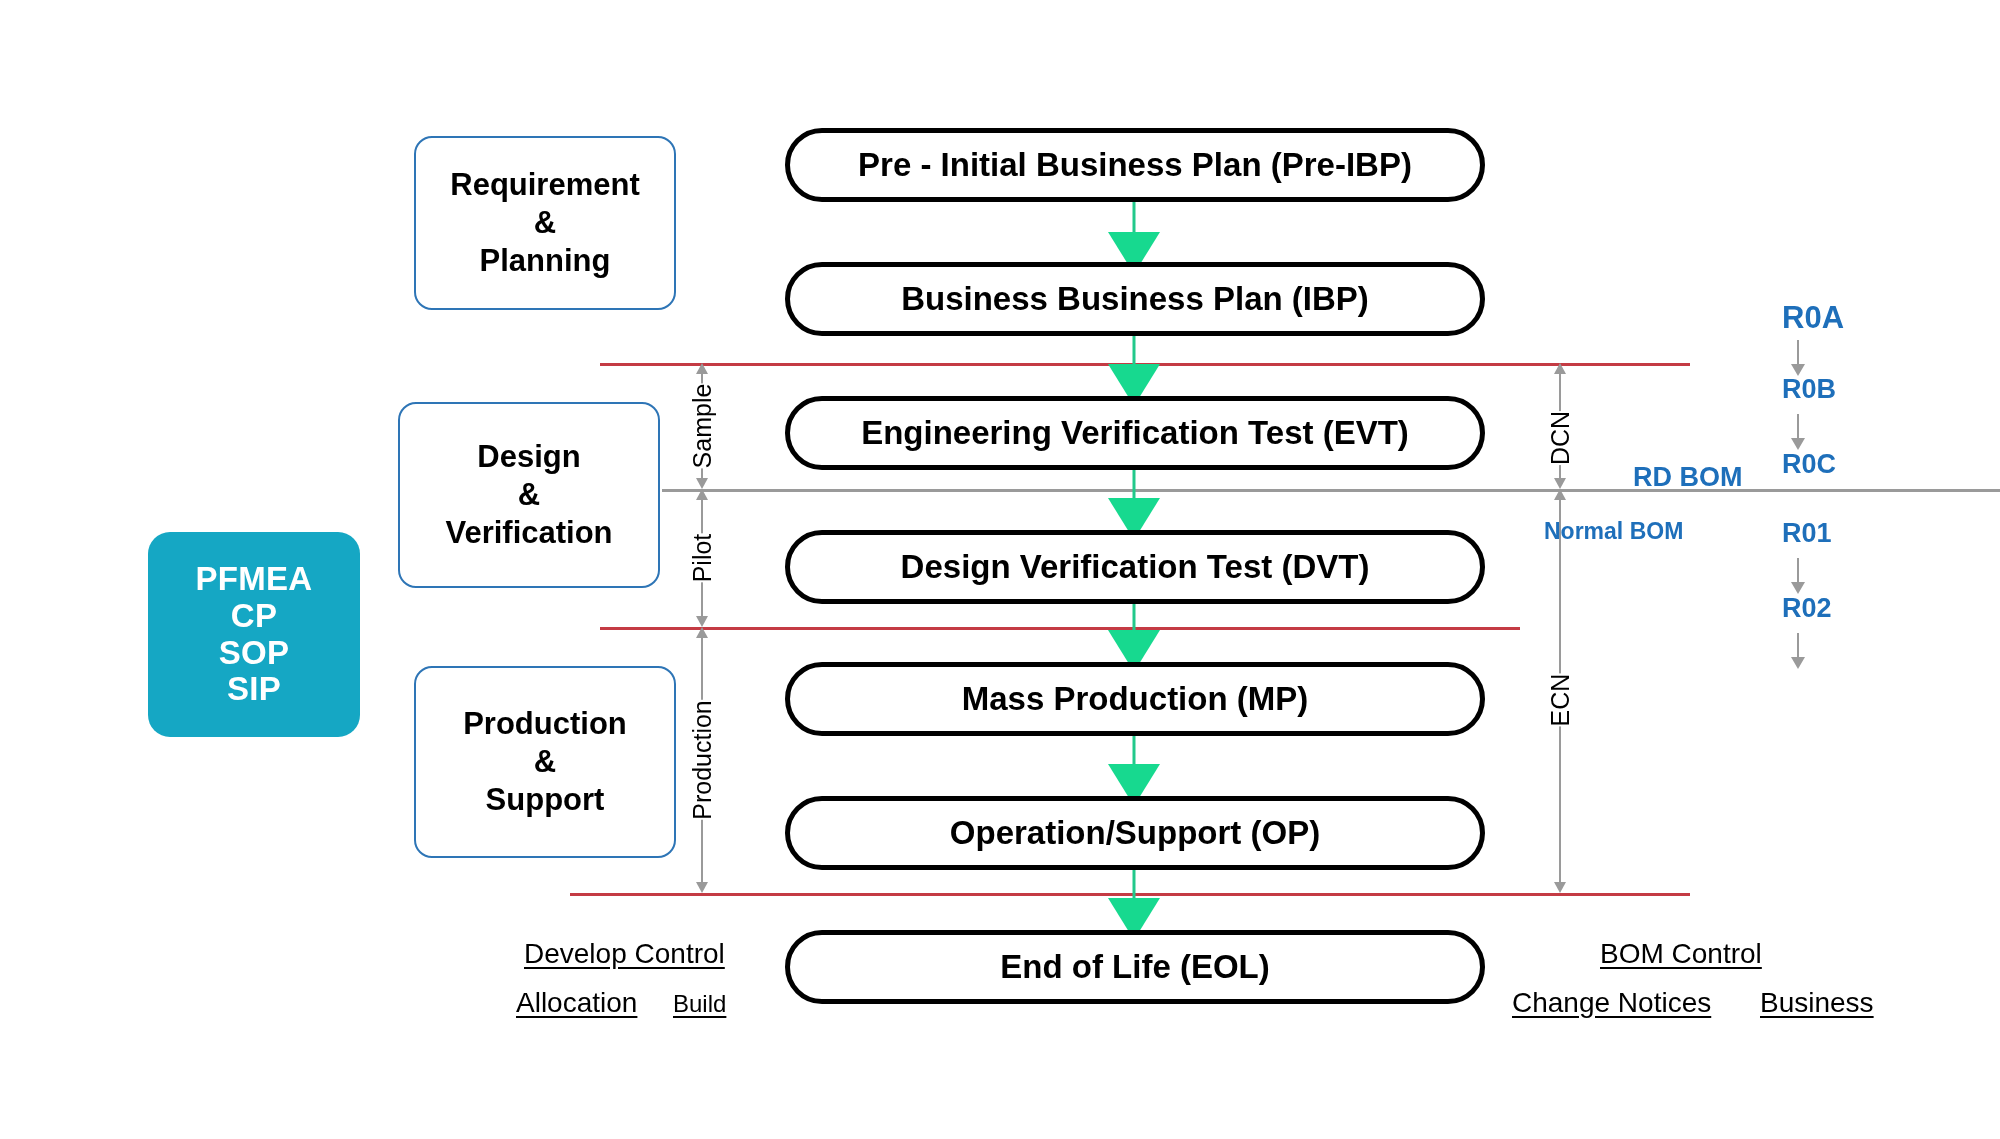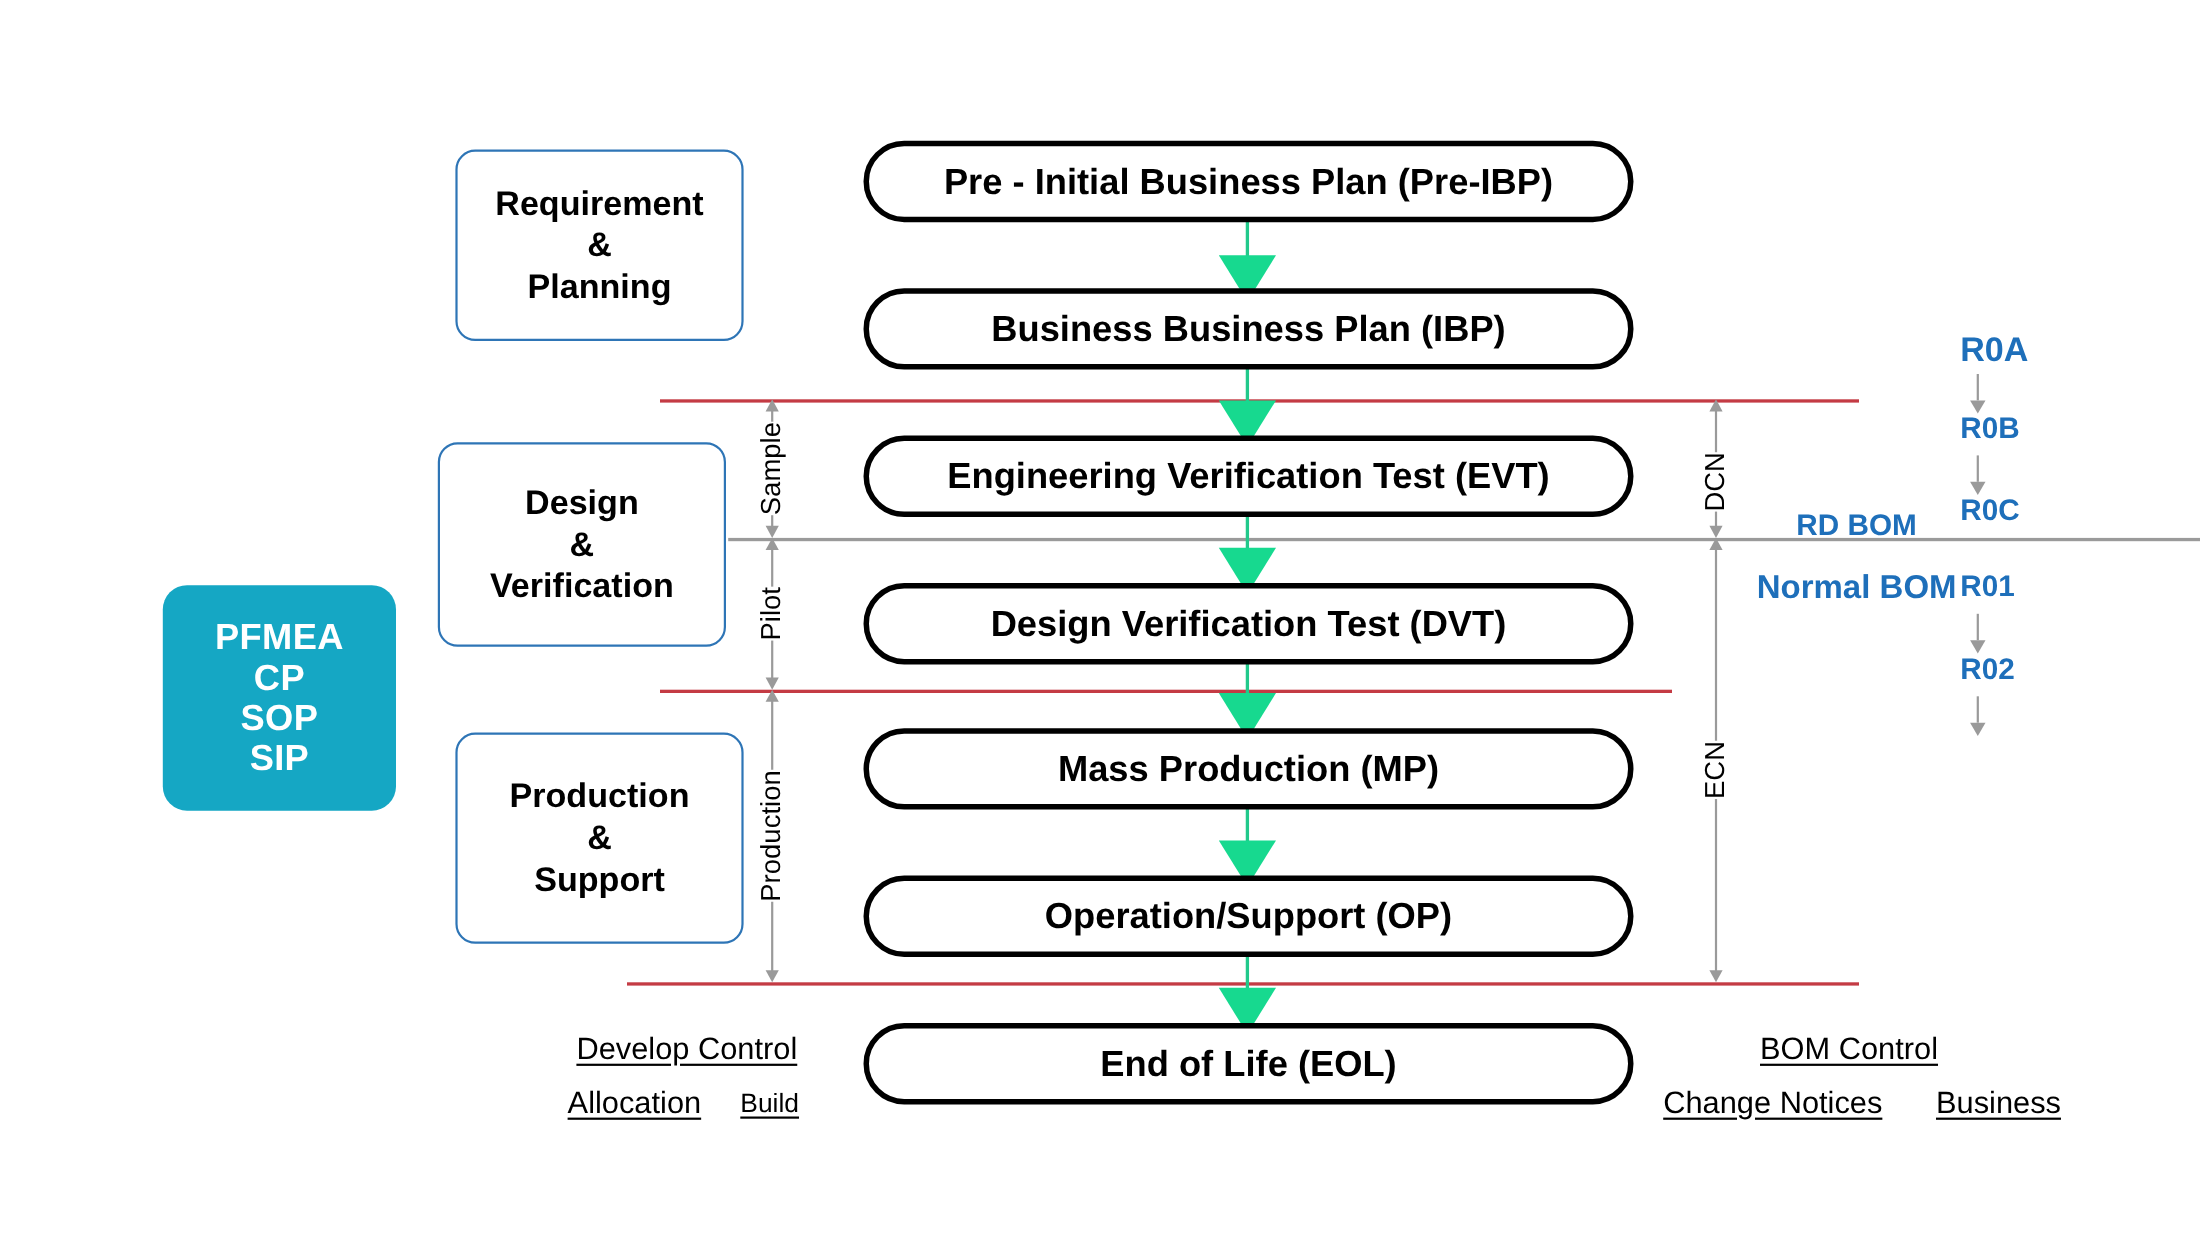--- a/index.html
+++ b/index.html
@@ -206,21 +206,21 @@
   <div class="vlabel rot" style="left:1560px;top:438px;font-size:25px;">DCN</div>
 
   <div class="measure" style="left:1548px;top:489px;width:24px;height:404px;">
     <div class="m-arrow m-up"></div>
     <div class="m-shaft" style="top:9px;height:386px;"></div>
     <div class="m-arrow m-dn"></div>
   </div>
   <div class="vlabel rot" style="left:1560px;top:700px;font-size:25px;">ECN</div>
 
   <div class="rev" style="left:1633px;top:462px;font-size:27px;">RD BOM</div>
-  <div class="rev" style="left:1597px;top:518px;font-size:30px;">Normal BOM</div>
+  <div class="rev" style="left:1544px;top:518px;font-size:23px;">Normal BOM</div>
 
   <div class="rev" style="left:1782px;top:300px;font-size:31px;">R0A</div>
   <div class="revarrow" style="left:1786px;top:340px;width:24px;height:36px;">
     <div class="r-shaft" style="height:24px;"></div>
     <div class="r-head"></div>
   </div>
 
   <div class="rev" style="left:1782px;top:374px;font-size:27px;">R0B</div>
   <div class="revarrow" style="left:1786px;top:414px;width:24px;height:36px;">
     <div class="r-shaft" style="height:24px;"></div>

